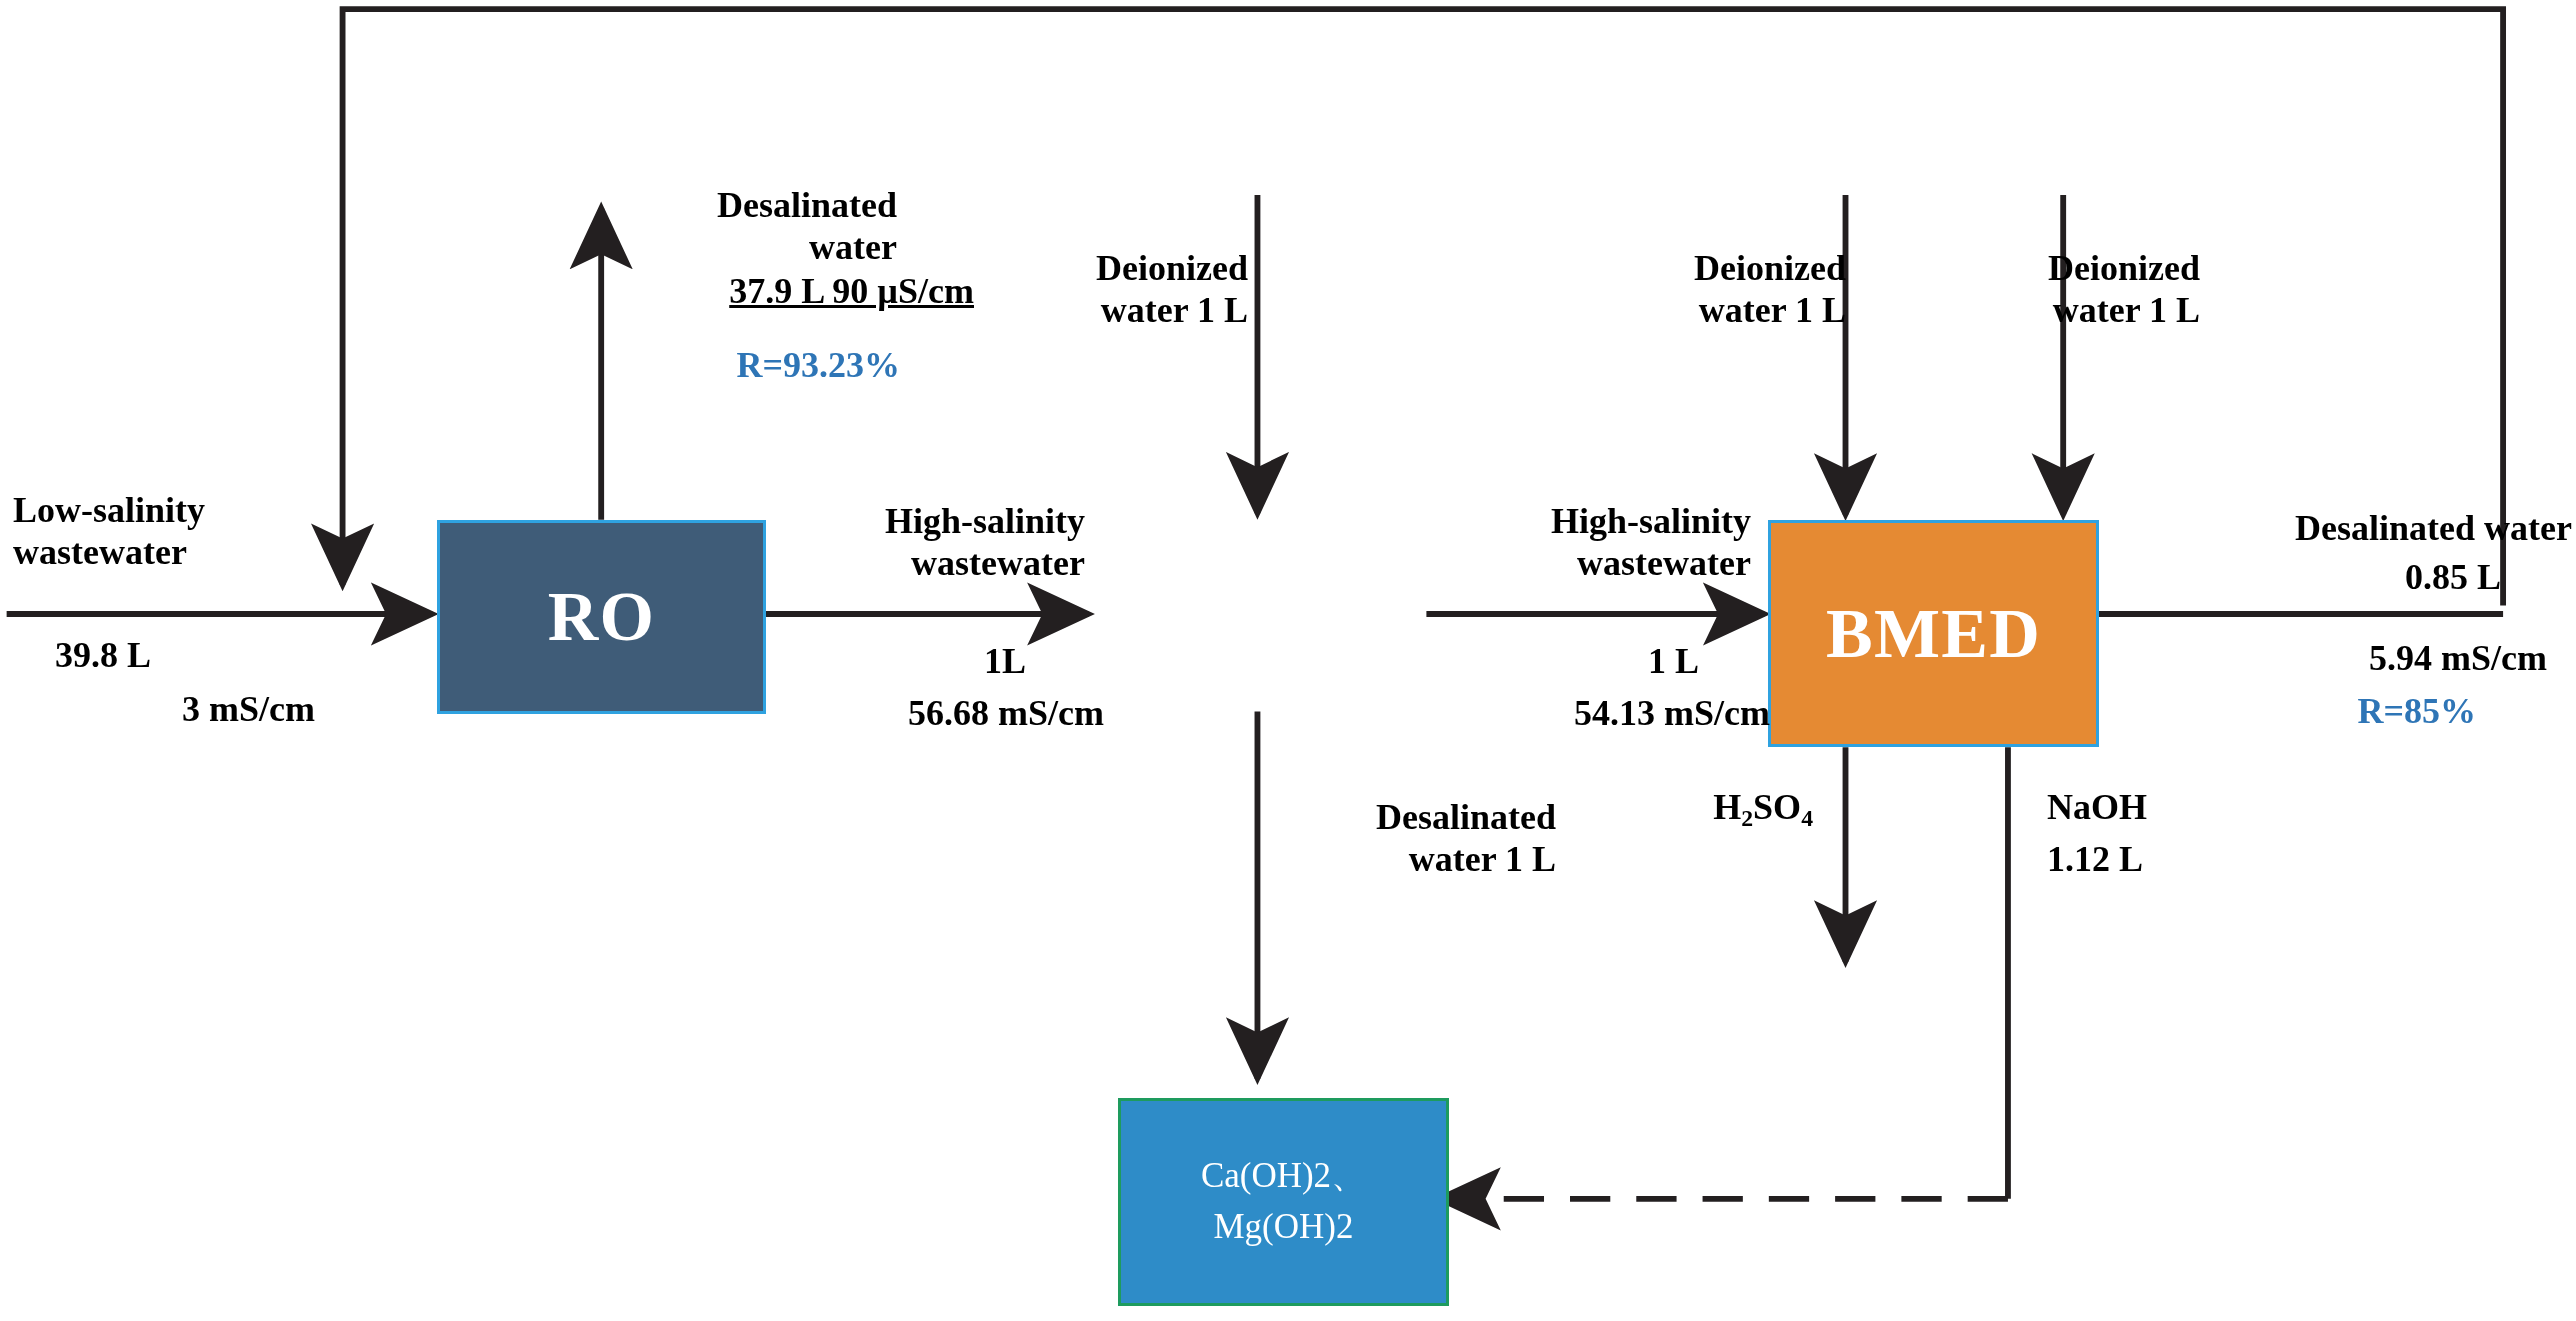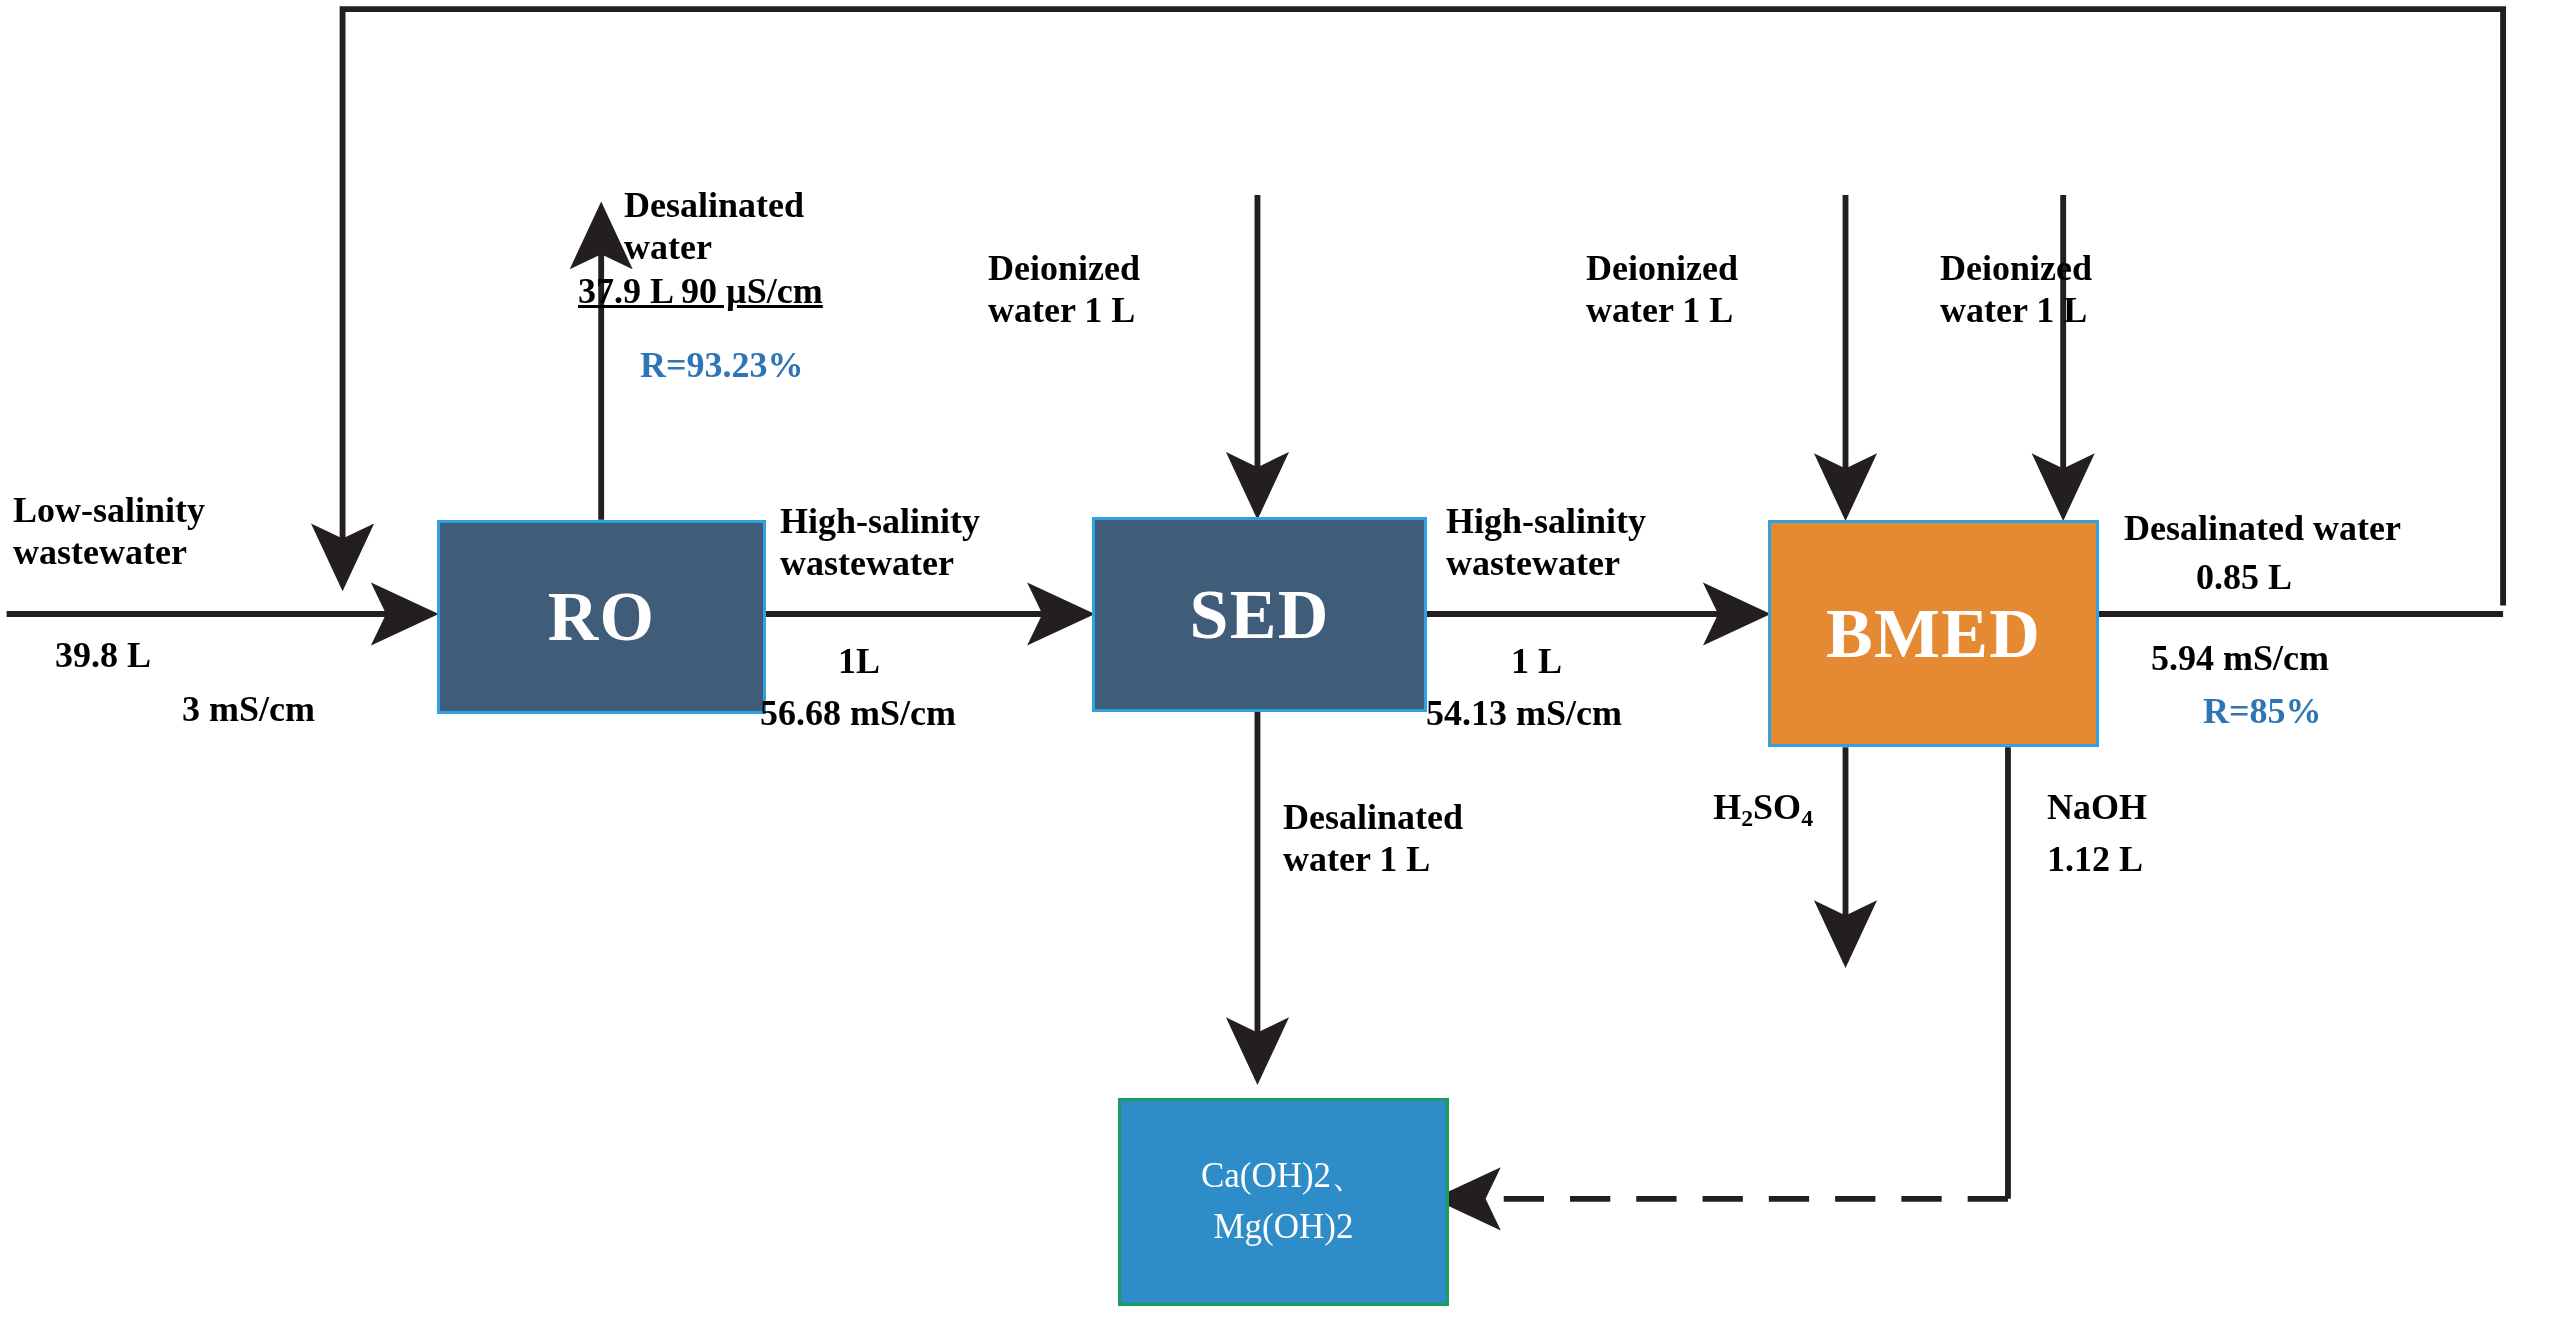--- a/index.html
+++ b/index.html
@@ -23,21 +23,21 @@
   }
   .unit-big{font-size:70px;font-weight:700;letter-spacing:1.3px;}
   .unit-small{font-size:35px;font-weight:400;line-height:1.45;text-align:center;}
   .lbl{
     position:absolute;
     color:#000000;
     font-weight:bold;
     font-size:36px;
     line-height:1.18;
     white-space:pre-line;
-    text-align:left;
+    text-align:right;
   }
   .lbl.left{text-align:left;}
   .lbl.right{text-align:right;}
   .rval{color:#2E75B6;font-weight:bold;}
   sub{font-size:0.66em;vertical-align:-0.28em;}
 </style>
 </head>
 <body>
 
 <div id="stage">
@@ -75,23 +75,20 @@
       <path d="M3090,1845 L2215,1845" stroke-dasharray="62 40" marker-end="url(#ah)"></path>
 
       <path d="M3230,945 L3852,945"></path>
     </g>
   </svg>
 
   <div class="unit-box unit-big" style="left:437px;top:520px;width:329px;height:194px;background:#3F5C78;border:3.2px solid #2FA2E0;">
     <span>RO</span>
   </div>
 
-  <div class="unit-box unit-big" style="left:1092px;top:517px;width:335px;height:195px;background:#3F5C78;border:3.2px solid #2FA2E0;">
-    <span>SED</span>
-  </div>
 
   <div class="unit-box unit-big" style="left:1768px;top:520px;width:331px;height:227px;background:#E58A33;border:3.2px solid #2FA2E0;">
     <span>BMED</span>
   </div>
 
   <div class="unit-box unit-small" style="left:1118px;top:1098px;width:331px;height:208px;background:#2E8CC8;border:3.2px solid #1E9B5E;flex-direction:column;">
     <span>Ca(OH)2、</span>
     <span>Mg(OH)2</span>
   </div>
 

